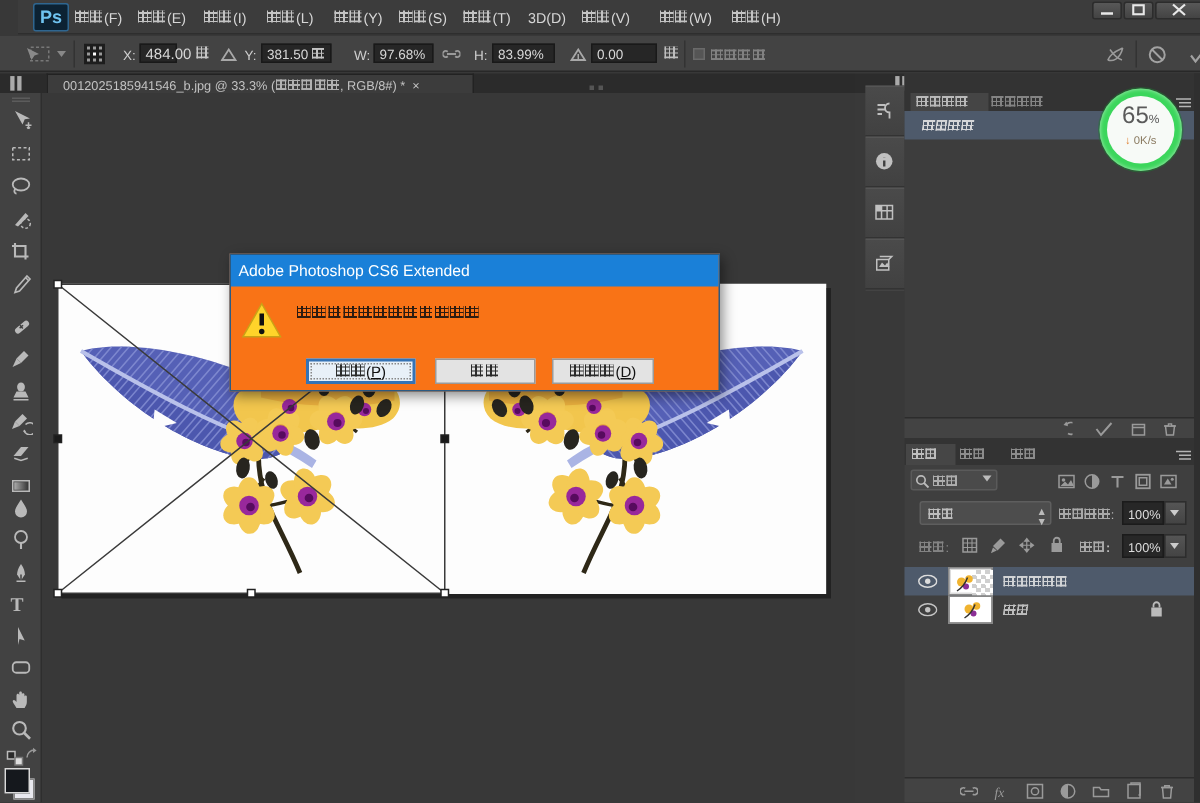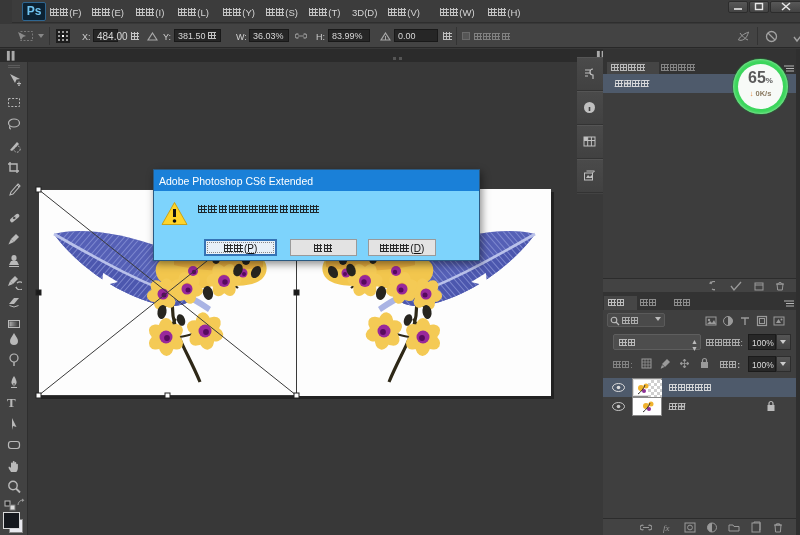--- a/index.html
+++ b/index.html
@@ -59,21 +59,21 @@
 <rect x="10" y="10" width="2" height="2" fill="#9a9a9a"></rect>
 </svg>
 <div class="abs row" style="left:82px;top:8px;font-size:9px;color:#cfcfcf;">X:</div>
 <div class="abs fld row" style="left:93px;top:5px;width:25px;height:13px;font-size:10px;">484.00 <i class="k"></i></div>
 <svg class="abs" style="left:147px;top:8px;" width="11" height="9">
         <path d="M5.5 1L10 8H1z" fill="none" stroke="#a8a8a8" stroke-width="1.2"></path>
       </svg>
 <div class="abs row" style="left:163px;top:8px;font-size:9px;color:#cfcfcf;">Y:</div>
 <div class="abs fld row" style="left:174px;top:5px;width:47px;height:13px;font-size:9px;">381.50 <i class="k"></i></div>
 <div class="abs row" style="left:236px;top:8px;font-size:9px;color:#cfcfcf;">W:</div>
-<div class="abs fld row" style="left:249px;top:5px;width:40px;height:13px;font-size:9px;">36.03%</div>
+<div class="abs fld row" style="left:249px;top:5px;width:40px;height:13px;font-size:9px;">97.68%</div>
 <svg class="abs" style="left:295px;top:7px;" width="12" height="10">
         <path d="M3 5h6M3.5 3.5a2 2 0 100 3M8.5 6.5a2 2 0 100-3" fill="none" stroke="#9a9a9a" stroke-width="1.2"></path>
       </svg>
 <div class="abs row" style="left:316px;top:8px;font-size:9px;color:#cfcfcf;">H:</div>
 <div class="abs fld row" style="left:328px;top:5px;width:42px;height:13px;font-size:9px;">83.99%</div>
 <svg class="abs" style="left:380px;top:8px;" width="11" height="9">
         <path d="M5.5 1L10 8H1z" fill="none" stroke="#a8a8a8" stroke-width="1.2"></path>
         <path d="M5.5 4v4" stroke="#a8a8a8"></path>
       </svg>
 <div class="abs fld row" style="left:394px;top:5px;width:44px;height:13px;font-size:9px;">0.00</div>
@@ -89,20 +89,21 @@
 <svg class="abs" style="left:765px;top:6px;" width="13" height="13">
         <circle cx="6.5" cy="6.5" r="5" fill="none" stroke="#a2a2a2" stroke-width="1.3"></circle>
         <path d="M3 3l7 7" stroke="#a2a2a2" stroke-width="1.3"></path>
       </svg>
 <svg class="abs" style="left:793px;top:6px;" width="7" height="13">
         <path d="M1 7l3 4 7-9" fill="none" stroke="#a2a2a2" stroke-width="1.4"></path>
       </svg>
 </div>
 <div class="abs" style="left:0;top:49px;width:570px;height:13px;background:#2b2b2b;">
 <div class="abs" style="left:4px;top:2px;font-size:8px;color:#aaa;letter-spacing:-1px;">▐▐</div>
+<div class="abs row" style="left:31px;top:0;width:285px;height:13px;background:#3c3c3c;border:1px solid #222;border-bottom:none;color:#c2c2c2;font-size:8.5px;padding:2px 0 0 10px;">0012025185941546_b.jpg @ 33.3% (<i class="k"></i><i class="k"></i><i class="k"></i><i class="k"></i><i class="k"></i>, RGB/8#) * &nbsp;×</div>
 <div class="abs" style="left:393px;top:8px;width:3px;height:3px;background:#555;"></div>
       <div class="abs" style="left:399px;top:8px;width:3px;height:3px;background:#555;"></div>
 </div>
 <div class="abs" style="left:0;top:62px;width:28px;height:473px;background:#424242;border-right:1px solid #2e2e2e;">
 <div class="abs" style="left:8px;top:3px;width:12px;height:1px;background:#5c5c5c;box-shadow:0 2px 0 #5c5c5c;"></div>
 </div>
 <svg class="abs" style="left:6px;top:72px;" width="16" height="16">
       <path d="M4 2l5 9 1.5-3.5L14 7z" fill="#b9b9b9"></path>
       <path d="M11 11.5h4M13 9.5v4M12 12.8l1 1M14 12.8l-1 1" stroke="#b9b9b9" stroke-width="1"></path>
     </svg>
@@ -472,26 +473,26 @@
           <rect x="2" y="2" width="8" height="9" fill="none" stroke="#9a9a9a"></rect>
           <path d="M4 2V1h6v8h-1" fill="none" stroke="#9a9a9a"></path>
         </svg>
 <svg class="abs" style="left:169px;top:2px;" width="12" height="13">
           <path d="M3 4h6l-.6 7H3.6z" fill="none" stroke="#9a9a9a"></path>
           <path d="M2 4h8M4.5 4V2.8h3V4" stroke="#9a9a9a" fill="none"></path>
         </svg>
 </div>
 </div>
 <div class="abs" style="left:796px;top:49px;width:4px;height:486px;background:#2f2f2f;"></div>
-<div class="abs" style="left:733px;top:59px;width:55px;height:55px;border-radius:50%;background:#3cd65c;box-shadow:0 0 0 1px rgba(30,120,50,.5), inset 0 0 3px rgba(255,255,255,.6);font-weight:bold;">
+<div class="abs" style="left:733px;top:59px;width:55px;height:55px;border-radius:50%;background:#3cd65c;box-shadow:0 0 0 1px rgba(30,120,50,.5), inset 0 0 3px rgba(255,255,255,.6);">
 <div class="abs" style="left:5px;top:5px;width:45px;height:45px;border-radius:50%;background:#f7faf7;"></div>
 <div class="abs" style="left:0;top:10px;width:55px;text-align:center;font-size:16px;color:#5a5a5a;">65<span style="font-size:8px;">%</span></div>
 <div class="abs" style="left:0;top:30px;width:55px;text-align:center;font-size:7.5px;color:#8a7a60;"><span style="color:#e08030;">↓</span> 0K/s</div>
 </div>
-<div class="abs" style="left:153px;top:169px;width:327px;height:92px;background:#7dd3fc;border:1px solid #2b5a82;box-shadow:2px 3px 8px rgba(0,0,0,.45);">
+<div class="abs" style="left:153px;top:169px;width:327px;height:92px;background:#f97316;border:1px solid #2b5a82;box-shadow:2px 3px 8px rgba(0,0,0,.45);">
 <div class="abs" style="left:0;top:0;width:325px;height:21px;background:#1a80d8;color:#fff;font-size:10.5px;">
         <span style="position:absolute;left:5px;top:5px;">Adobe Photoshop CS6 Extended</span>
       </div>
 <svg class="abs" style="left:7px;top:31px;" width="27" height="25">
         <path d="M13.5 1.5L26 23.5H1z" fill="#ffd42a" stroke="#caa216" stroke-width="1"></path>
         <path d="M13.5 8v8" stroke="#111" stroke-width="3"></path>
         <circle cx="13.5" cy="20" r="1.8" fill="#111"></circle>
       </svg>
 <div class="abs row" style="left:44px;top:34px;font-size:10px;color:#111;"><i class="k"></i><i class="k"></i><i class="k"></i><i class="k"></i><i class="k"></i><i class="k"></i><i class="k"></i><i class="k"></i><i class="k"></i><i class="k"></i><i class="k"></i><i class="k"></i></div>
 <div class="abs" style="left:50px;top:69px;width:73px;height:17px;background:#e8f0f8;border:2px solid #3573b5;">

